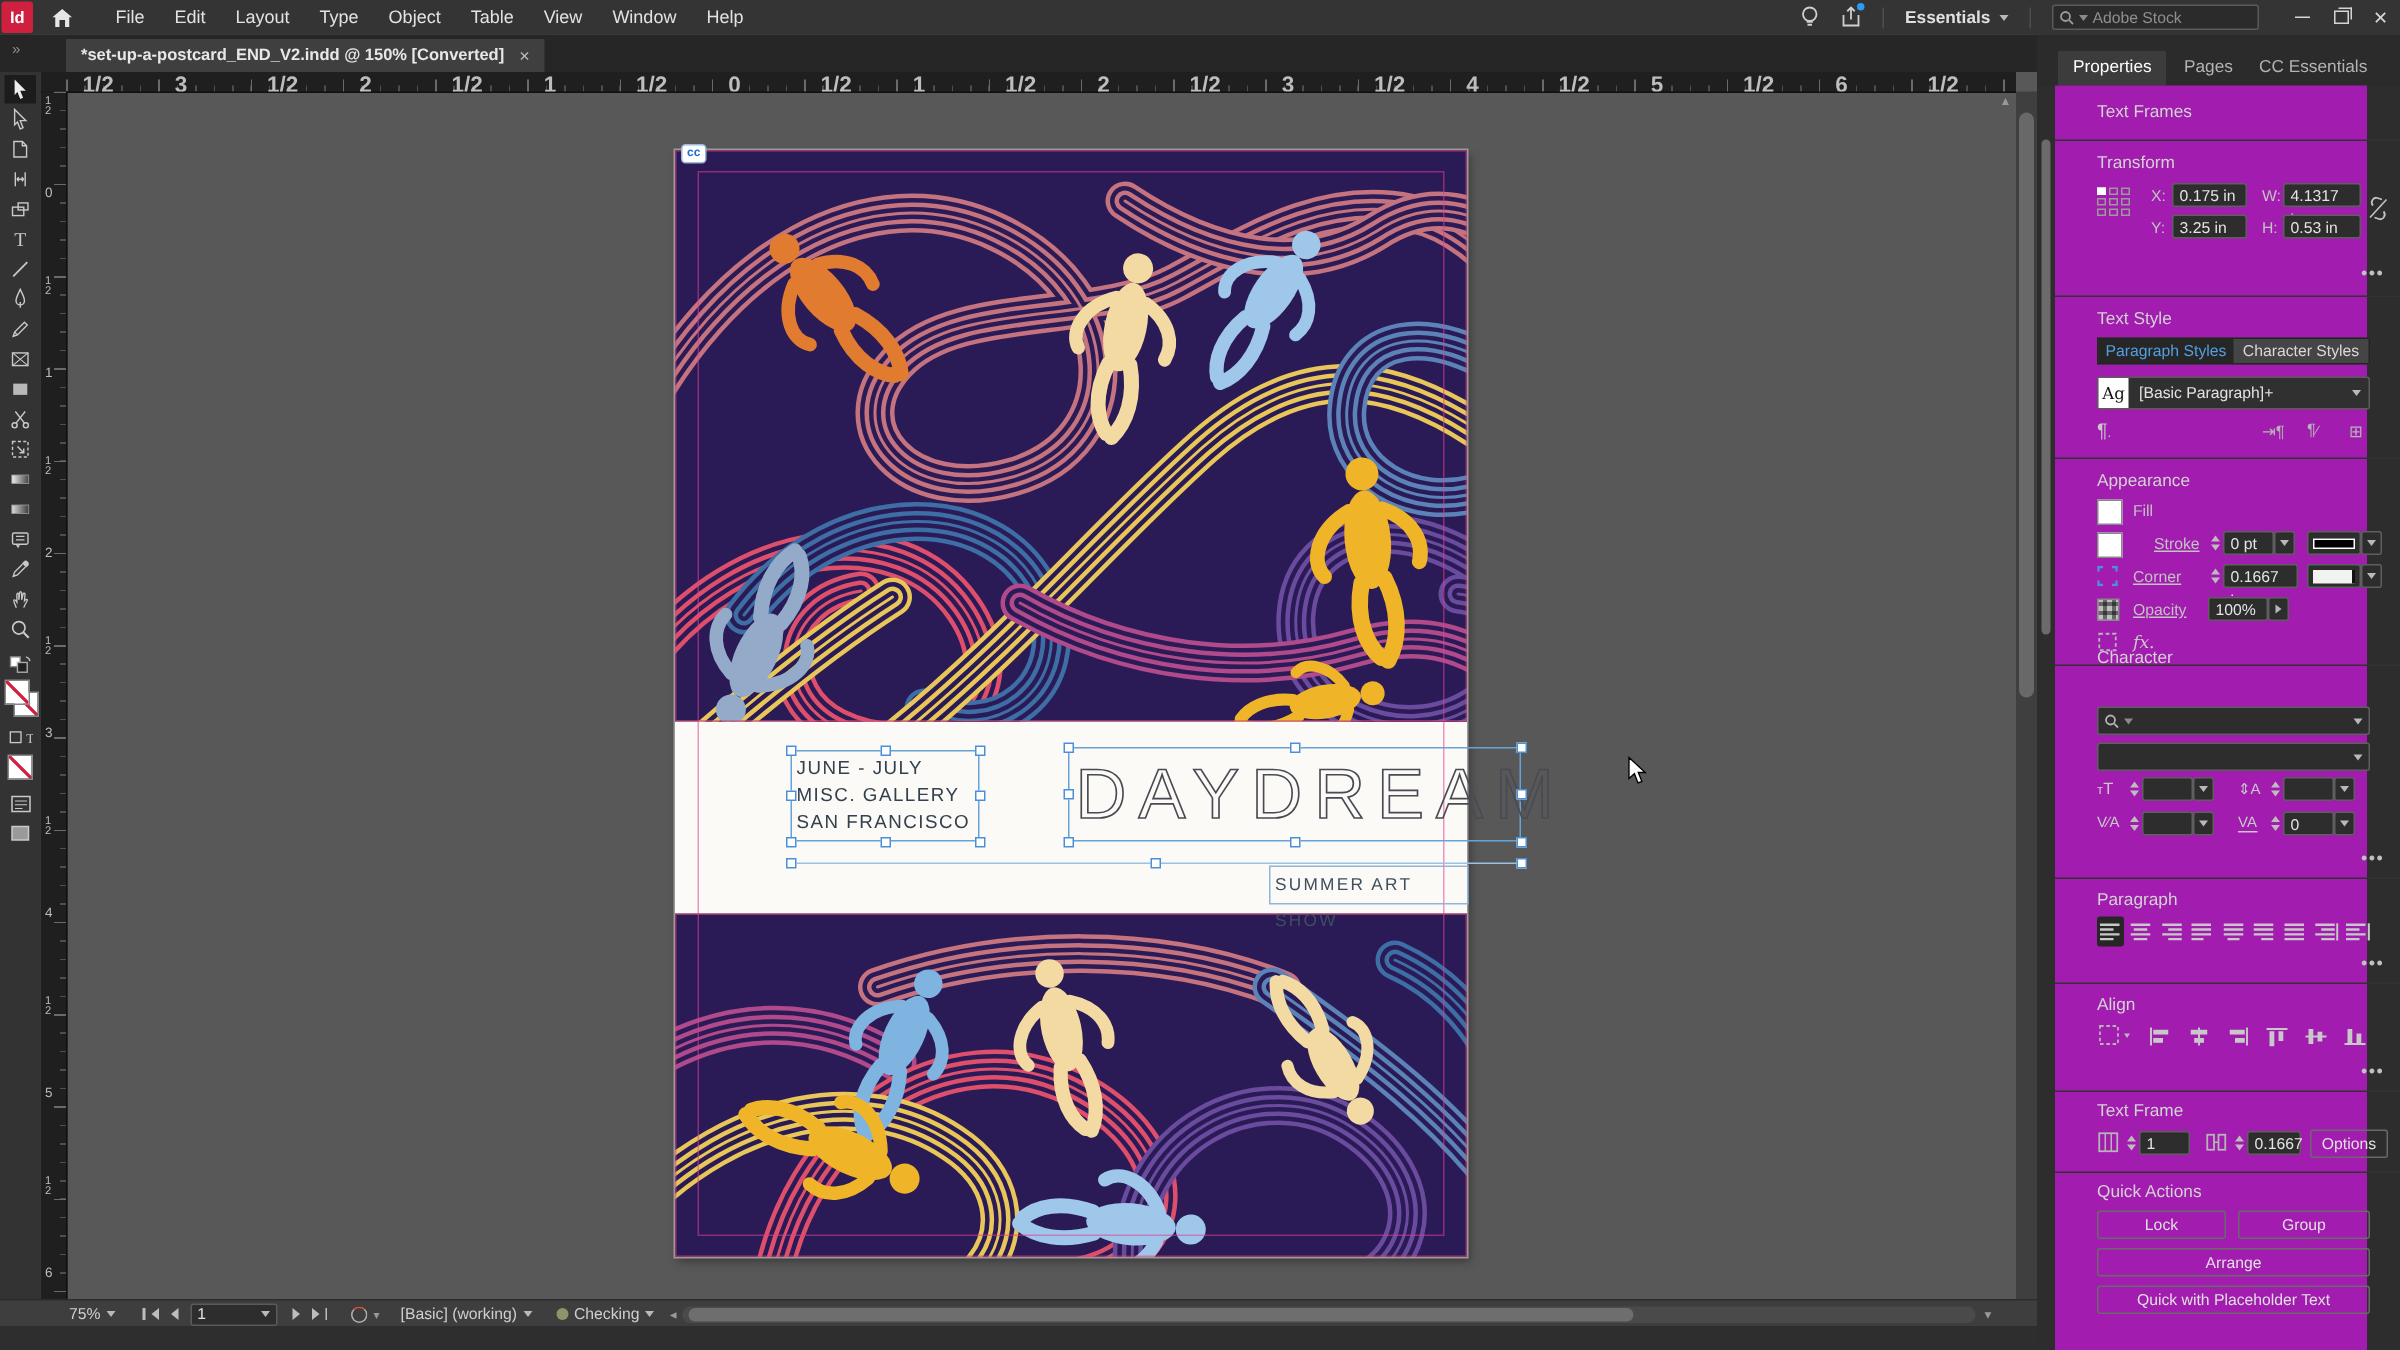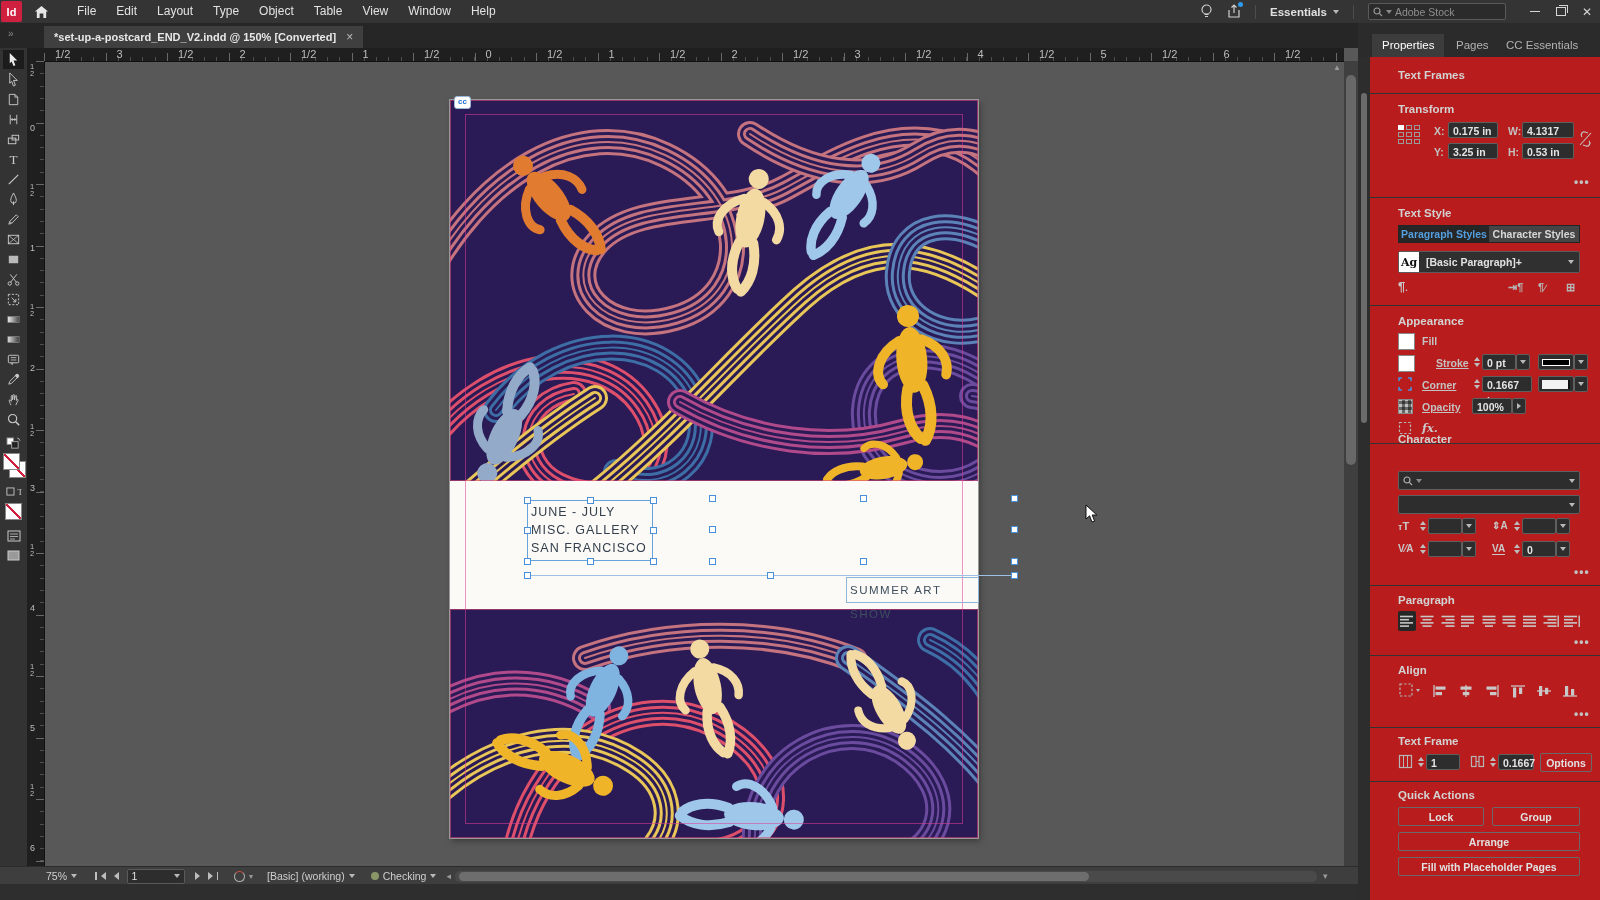--- a/index.html
+++ b/index.html
@@ -42,21 +42,21 @@
   .tool.active{background:#1c1c1c;}
   .swatchbig{position:absolute;width:15px;height:15px;background:#fff;border:1px solid #888;}
   .noneslash{background:linear-gradient(45deg,#fff 44%,#d1203f 46%,#d1203f 54%,#fff 56%);}
   
   #rulercorner{position:absolute;left:27px;top:48px;width:17px;height:13px;background:#1f1f1f;border-right:1px solid #111;border-bottom:1px solid #111;z-index:20;}
   #hruler{position:absolute;left:44px;top:48px;width:1300px;height:13px;background:#1f1f1f;border-bottom:1px solid #111;z-index:20;overflow:hidden;}
   #hruler .minor{position:absolute;left:0;bottom:0;width:100%;height:4px;
      background:repeating-linear-gradient(90deg,#4e4e4e 0 1px,transparent 1px 12.3px);}
   #hruler .major{position:absolute;left:0;bottom:0;width:100%;height:8px;
      background:repeating-linear-gradient(90deg,#6a6a6a 0 1px,transparent 1px 61.5px);}
-  .hlab{position:absolute;top:0;font-size:11px;color:#bdbdbd;}
+  .hlab{position:absolute;top:0;font-size:15px;color:#bdbdbd;font-weight:bold;}
   #vruler{position:absolute;left:27px;top:61px;width:17px;height:805px;background:#1f1f1f;border-right:1px solid #111;z-index:20;overflow:hidden;}
   #vruler .minor{position:absolute;top:0;right:0;height:100%;width:4px;
      background:repeating-linear-gradient(180deg,#4e4e4e 0 1px,transparent 1px 12.3px);}
   #vruler .major{position:absolute;top:0;right:0;height:100%;width:8px;
      background:repeating-linear-gradient(180deg,#6a6a6a 0 1px,transparent 1px 61.5px);}
   .vlab{position:absolute;left:3px;font-size:9px;line-height:9px;color:#bdbdbd;}
   .vlab.frac{font-size:7.5px;line-height:6.5px;}
   
   #pasteboard{position:absolute;left:44px;top:61px;width:1300px;height:805px;background:#585858;overflow:hidden;}
   #page{position:absolute;left:406px;top:39px;width:528px;height:738px;background:#fbfaf6;
@@ -92,21 +92,21 @@
   .endbar{width:1.5px;height:8px;background:#bdbdbd;display:inline-block;}
   #hscrolltrack{position:relative;height:11px;background:#4a4a4a;border-radius:5px;flex:0 0 auto;}
   #hscrollthumb{position:absolute;left:4px;top:1px;height:9px;background:#6e6e6e;border-radius:5px;}
   .statusdot{width:8px;height:8px;border-radius:50%;background:#8a9668;display:inline-block;}
   .preflight{width:9px;height:9px;border-radius:50%;border:1.5px solid #b0b0b0;border-top-color:#d1523f;display:inline-block;}
   
   #sidepanel{position:absolute;left:1358px;top:23px;width:242px;height:877px;background:#2d2d2d;z-index:35;}
   #paneltabs{position:absolute;left:0;top:0;width:242px;height:34px;background:#2b2b2b;}
   .ptab{position:absolute;bottom:0;height:23px;line-height:23px;font-size:11.5px;color:#b3b3b3;padding:0 10px;}
   .ptab.active{background:#3c3c3c;color:#fff;}
-  #panelbody{position:absolute;left:12px;top:34px;width:230px;height:843px;background:#b91c1c;font-weight:bold;}
+  #panelbody{position:absolute;left:12px;top:34px;width:208px;height:843px;background:#a21caf;}
   #panelscrollthumb{position:absolute;left:3px;top:70px;width:6px;height:330px;background:#6b6b6b;border-radius:3px;}
   .sec-title{position:absolute;left:40px;font-size:11.5px;color:#d2d2d2;}
   .divider{position:absolute;left:12px;width:218px;height:1px;background:#333;}
   .fld{position:absolute;height:16px;line-height:16px;background:#2d2d2d;border:1px solid #5f5f5f;border-radius:2px;
        color:#e4e4e4;font-size:10.5px;padding:0 4px;box-sizing:border-box;}
   .dots{position:absolute;color:#c0c0c0;font-size:12px;letter-spacing:1px;}
   .stp{position:absolute;width:9px;height:16px;display:flex;flex-direction:column;align-items:center;justify-content:center;gap:2px;}
   .stp .up{width:0;height:0;border-left:3px solid transparent;border-right:3px solid transparent;border-bottom:4px solid #bdbdbd;}
   .stp .dn{width:0;height:0;border-left:3px solid transparent;border-right:3px solid transparent;border-top:4px solid #bdbdbd;}
   .chvbox{position:absolute;width:14px;height:16px;display:flex;align-items:center;justify-content:center;border:1px solid #5f5f5f;border-radius:2px;box-sizing:border-box;background:#2d2d2d;}
@@ -587,20 +587,23 @@
       <div class="artframe" style="top:0;height:381px;"></div>
       <div class="artframe" style="top:509px;height:229px;"></div>
       <div id="ccbadge">cc</div>
 
       <div class="tframe" style="left:77px;top:400px;width:126px;height:61px;">
         <div id="june-text">JUNE - JULY
 MISC. GALLERY
 SAN FRANCISCO</div>
       </div>
 
+      <div class="tframe" style="left:262px;top:398px;width:302px;height:63px;">
+        <div id="daydream-text">DAYDREAM</div>
+      </div>
 
       <div class="bboxline" style="left:77px;top:475px;width:487px;"></div>
 
       <div class="tframe" style="left:396px;top:477px;width:133px;height:26px;border-color:#8fb6d9;">
         <div id="summer-text">SUMMER ART SHOW</div>
       </div>
       <div id="handles">
           <div class="handle" style="left: 77px; top: 400px;"></div>
           <div class="handle" style="left: 140px; top: 400px;"></div>
           <div class="handle" style="left: 203px; top: 400px;"></div>
@@ -999,20 +1002,20 @@
           <span class="dn"></span>
         </span>
       <div class="fld" style="left:128px;top:697px;width:36px;">0.1667</div>
       <div class="btn" style="left:170px;top:696px;width:52px;">Options</div>
       <div class="divider" style="left:0;top:724px;width:230px;"></div>
 
       <div class="sec-title" style="left:28px;top:732px;">Quick Actions</div>
       <div class="btn" style="left:28px;top:750px;width:86px;">Lock</div>
       <div class="btn" style="left:122px;top:750px;width:88px;">Group</div>
       <div class="btn" style="left:28px;top:775px;width:182px;">Arrange</div>
-      <div class="btn" style="left:28px;top:800px;width:182px;">Fill with Placeholder Pages</div>
+      <div class="btn" style="left:28px;top:800px;width:182px;">Quick with Placeholder Text</div>
     </div>
   </div>
 
   <svg id="cursor" style="left:1085px;top:504px;" width="14" height="20" viewBox="0 0 14 20">
     <path d="M1,1 L1,15 L4.6,11.8 L7,18 L9.6,17 L7.2,11 L11.8,11 Z" fill="#fff" stroke="#000" stroke-width="0.9"></path>
   </svg>
 </div>
 
 </body></html>

